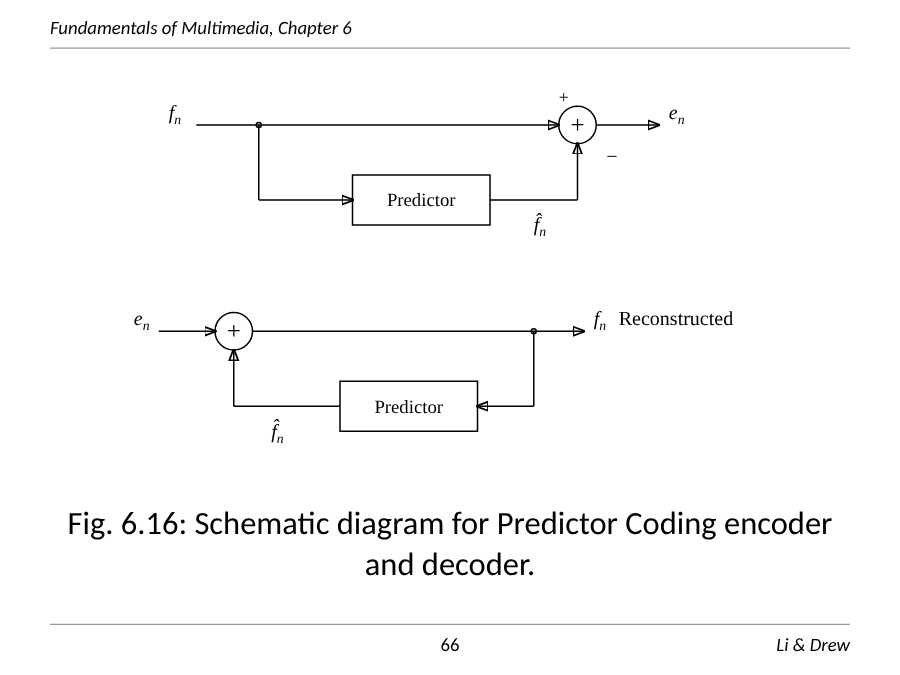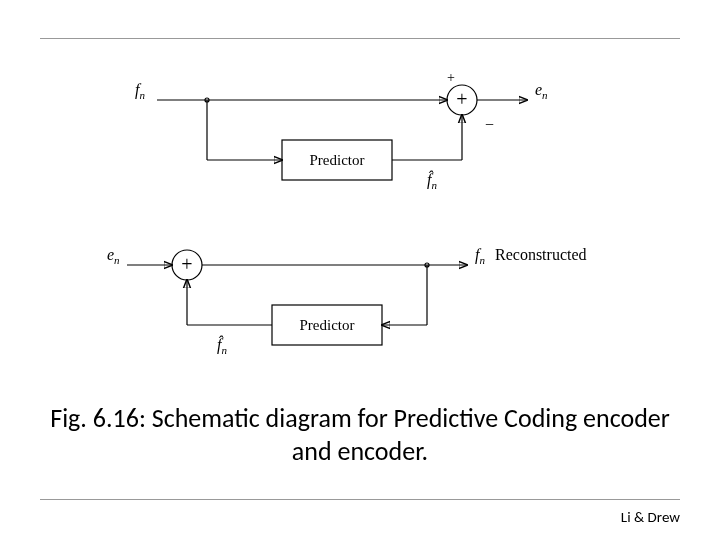--- a/index.html
+++ b/index.html
@@ -2,37 +2,38 @@
 <html><head>
 <meta charset="utf-8">
 <style>
   html,body{margin:0;padding:0;width:720px;height:540px;background:#fff;font-family:Calibri,Arial,sans-serif;color:#000}
   .page{position:relative;width:720px;height:540px}
   .header{position:absolute;left:40px;right:40px;top:14px;font-style:italic;font-size:15px}
   .header-line{position:absolute;left:40px;right:40px;top:38px;border-top:1px solid #999}
   .caption{position:absolute;left:40px;right:40px;top:402px;text-align:center;font-size:26px;line-height:1.25}
   .foot-line{position:absolute;left:40px;right:40px;bottom:40px;border-top:1px solid #999}
   .pagenum{position:absolute;left:0;right:0;bottom:14px;text-align:center;font-size:15px;color:#000}
-  .authors{position:absolute;right:40px;bottom:14px;font-size:15px}
+  .authors{position:absolute;right:40px;bottom:14px;font-style:italic;font-size:15px}
   .diag{position:absolute;left:107px;width:460px}
   .encoder{top:70px;height:150px}
   .decoder{top:235px;height:150px}
   svg{overflow:visible}
   .lbl{font-family:'Times New Roman',serif;font-size:16px;font-style:italic}
   .sub{font-size:11px;font-style:italic}
   .upright{font-style:normal;font-family:'Times New Roman',serif;font-size:16px}
   .blocktxt{font-family:'Times New Roman',serif;font-size:15px}
   line,rect,circle,path{stroke:#000;stroke-width:1.2;fill:none}
   .arrow{marker-end:url(#ah)}
 </style>
 </head>
 <body>
 
 <div class="page">
 
+  <div class="header">Fundamentals of Multimedia, Chapter 6</div>
   <div class="header-line"></div>
 
   <div class="diag encoder">
     <svg width="460" height="150">
       <defs>
         <marker id="ah" markerWidth="8" markerHeight="8" refX="7" refY="4" orient="auto">
           <path d="M0,1 L8,4 L0,7 Z" fill="#000" stroke="none"></path>
         </marker>
       </defs>
 
@@ -83,18 +84,19 @@
       <rect x="165" y="70" width="110" height="40"></rect>
       <text x="220" y="95" text-anchor="middle" class="blocktxt">Predictor</text>
 
       <line x1="165" y1="90" x2="80" y2="90"></line>
       <line x1="80" y1="90" x2="80" y2="45" class="arrow"></line>
 
       <text x="110" y="115" class="lbl"><tspan>f̂</tspan><tspan class="sub" dy="4">n</tspan></text>
     </svg>
   </div>
 
-  <div class="caption">Fig. 6.16: Schematic diagram for Predictive Coding encoder and encoder.</div>
+  <div class="caption">Fig. 6.16: Schematic diagram for Predictor Coding encoder and decoder.</div>
 
   <div class="foot-line"></div>
+  <div class="pagenum">66</div>
   <div class="authors">Li &amp; Drew</div>
 
 </div>
 
 </body></html>

